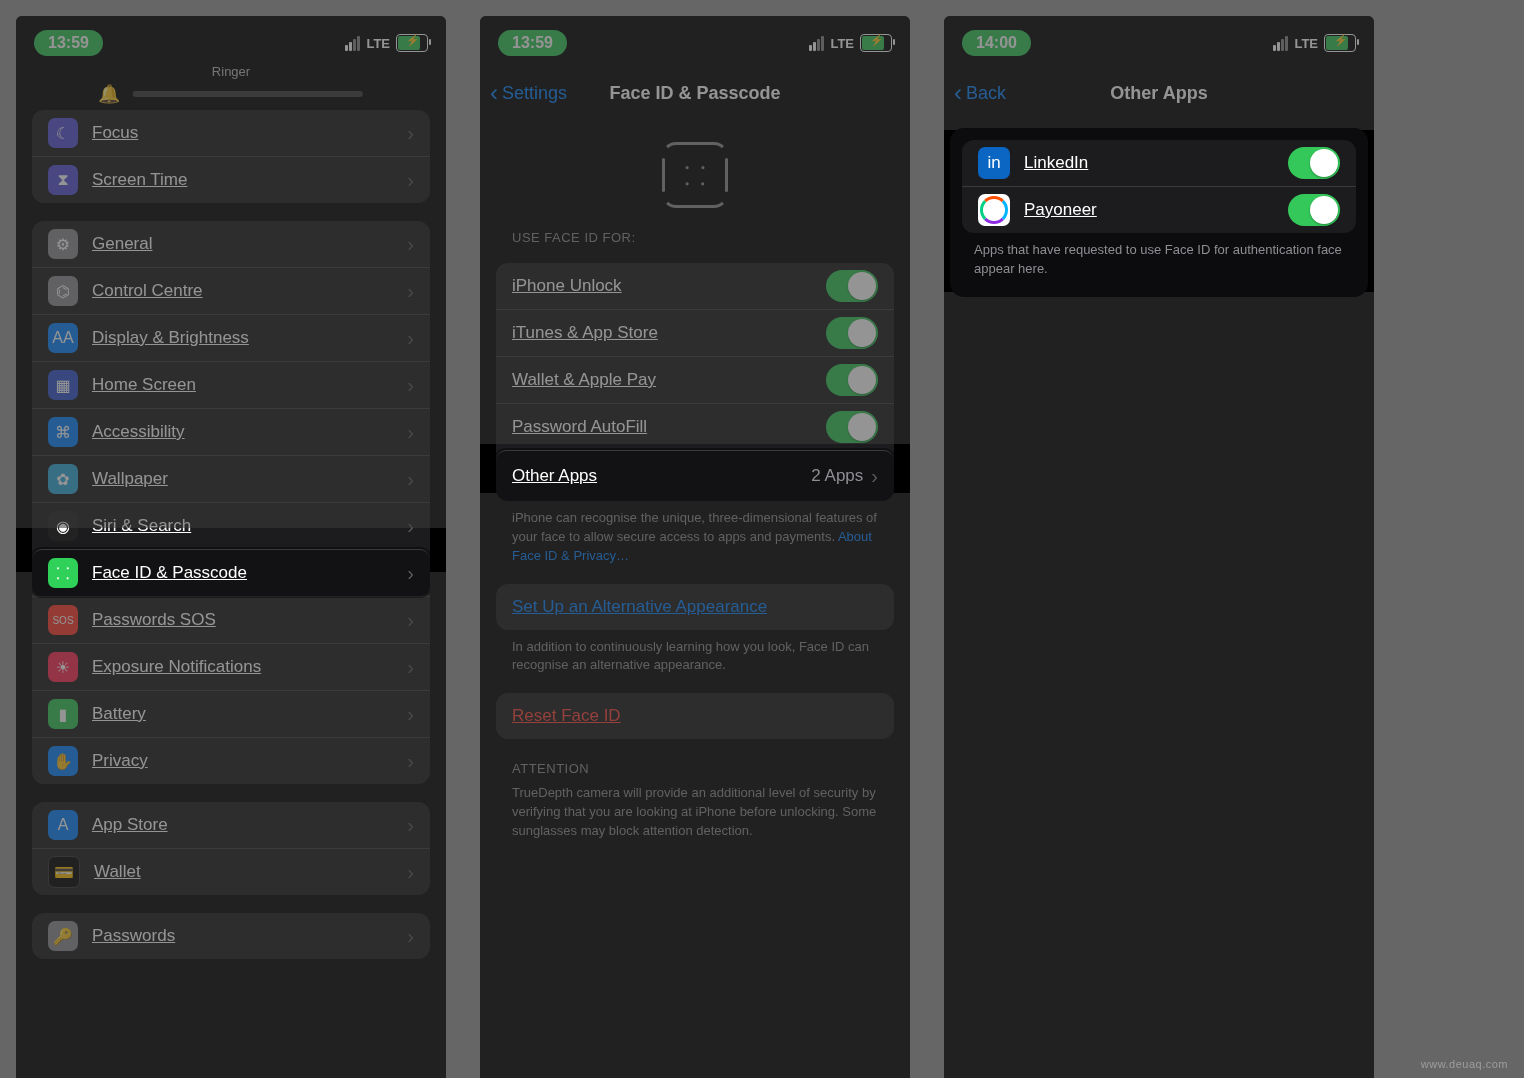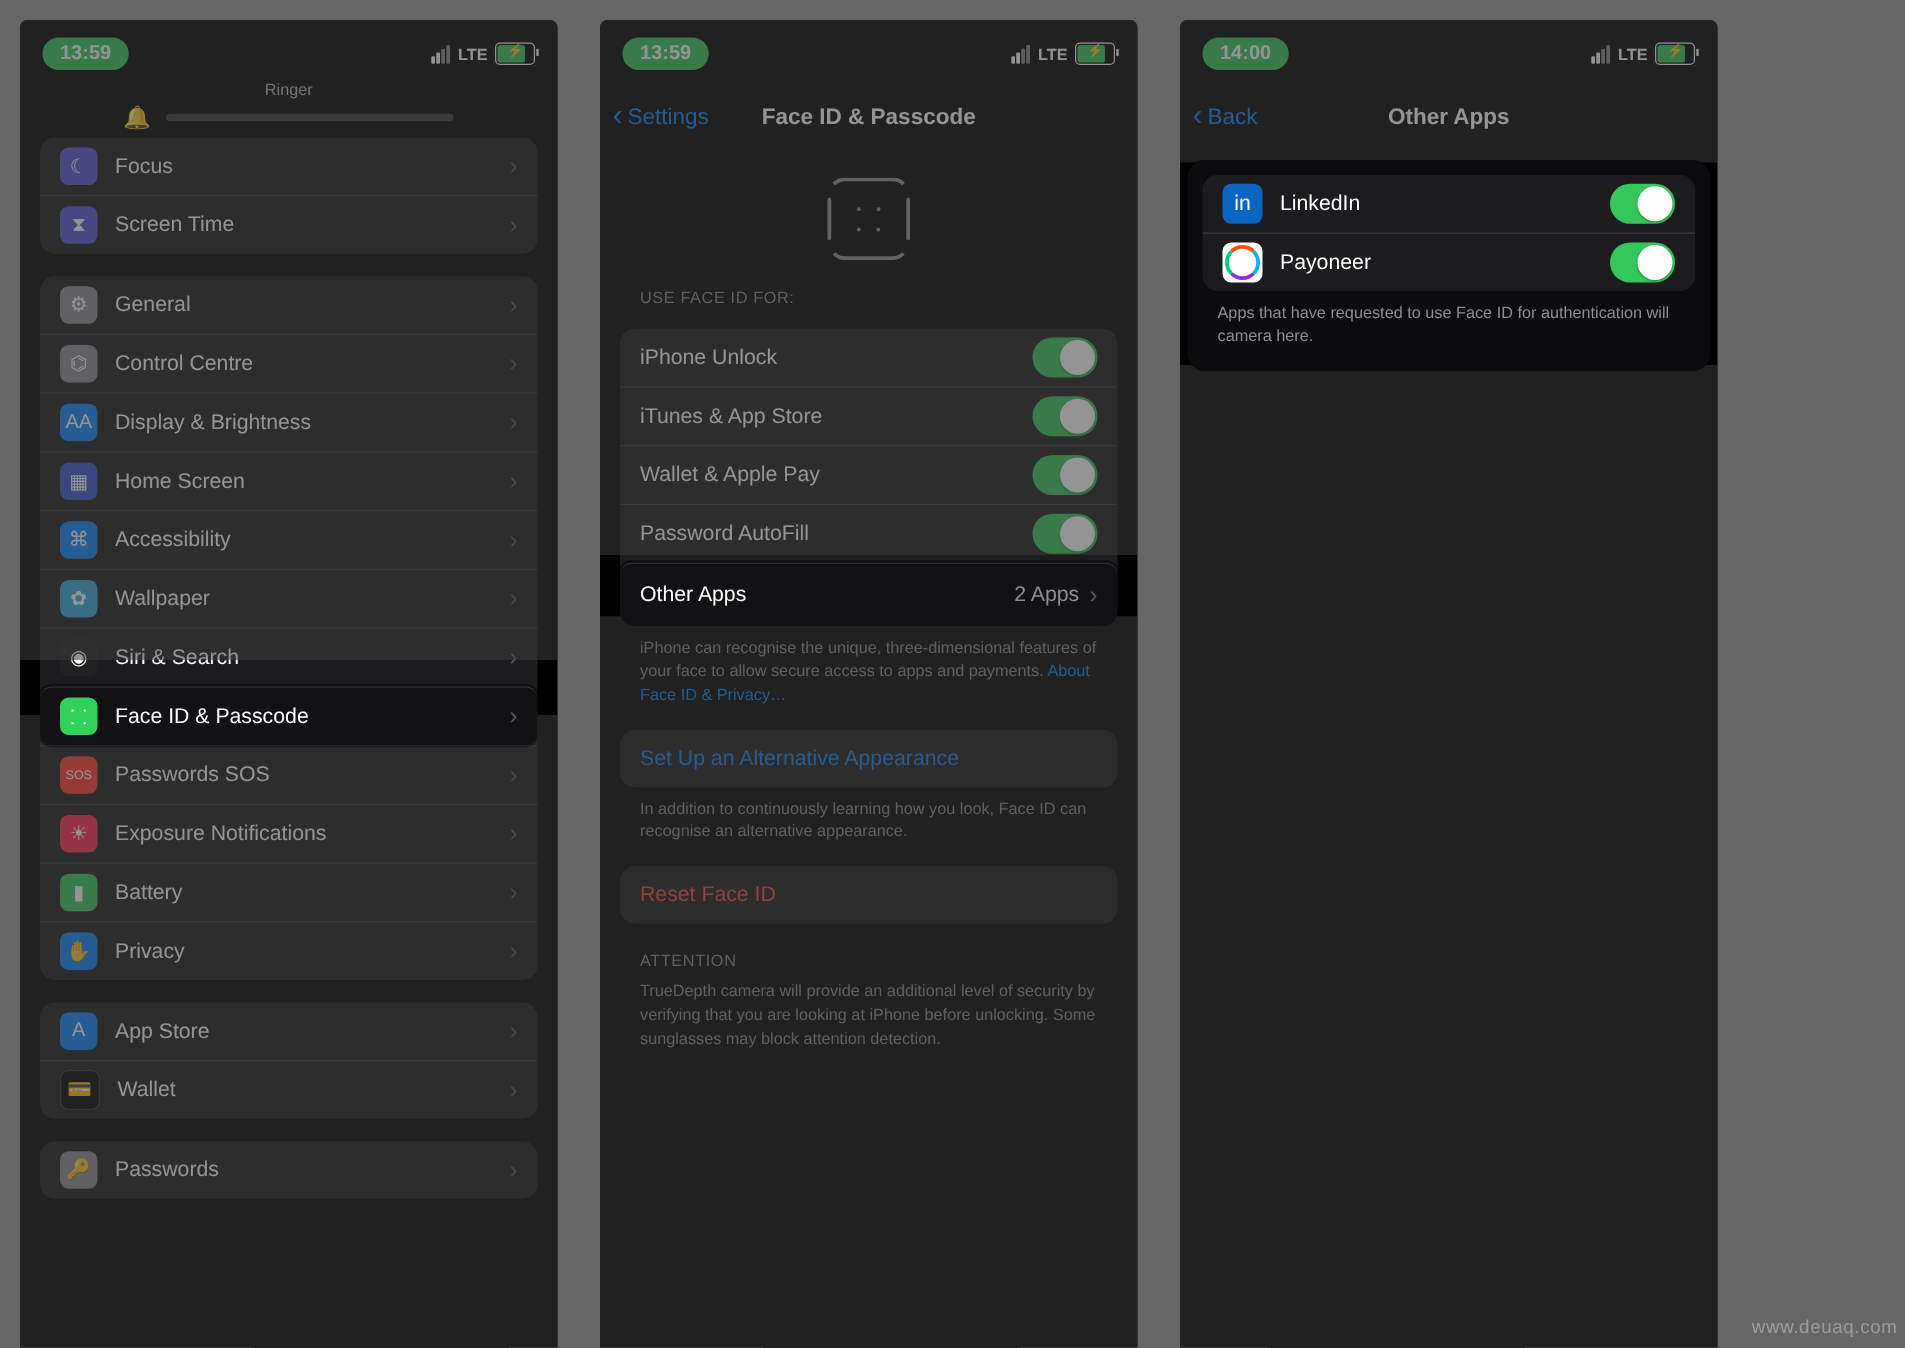--- a/index.html
+++ b/index.html
@@ -6,24 +6,24 @@
     margin: 0;
     background: #666;
     font-family: -apple-system, "SF Pro Text", "Helvetica Neue", Arial, sans-serif;
     width: 1524px;
     height: 1078px;
     position: relative;
     overflow: hidden;
   }
   .watermark {
     position: absolute;
-    right: 6px;
+    right: 16px;
     bottom: 8px;
     color: rgba(255,255,255,0.35);
-    font-size: 15px;
+    font-size: 11px;
     letter-spacing: 0.5px;
   }
   .triptych {
     display: flex;
     gap: 34px;
     padding: 16px;
   }
   .phone {
     width: 430px;
     height: 1078px;
@@ -132,21 +132,21 @@
     position:relative;
   }
   .row + .row { border-top: 0.5px solid #3a3a3c;}
   .row .icon {
     width:30px;height:30px;border-radius:7px;
     margin-right:14px;
     display:flex;align-items:center;justify-content:center;
     flex-shrink:0;
     font-size:16px;color:#fff;
   }
-  .row .label{flex:1;}
+  .row .label{flex:1;text-decoration:underline;}
   .row .chev-r{color:#5a5a5e;font-size:20px;margin-left:8px;}
   .row .detail{color:#8e8e93;font-size:17px;}
   .row.link{color:#0a84ff;}
   .row.destructive{color:#ff453a;}
   .toggle {
     width:52px;height:32px;border-radius:16px;
     background:#34c759;position:relative;flex-shrink:0;
   }
   .toggle::after{
     content:"";position:absolute;right:2px;top:2px;
@@ -453,21 +453,21 @@
         <div class="toggle"></div>
       </div>
       <div class="row">
         <div class="appicon payoneer">
               <div class="payoneer-ring"></div>
             </div>
         <span class="label">Payoneer</span>
         <div class="toggle"></div>
       </div>
     </div>
-    <div class="group-footer">Apps that have requested to use Face ID for authentication will camera here.</div>
+    <div class="group-footer">Apps that have requested to use Face ID for authentication face appear here.</div>
   </div>
 
   <div class="home-ind" style="background:#333;"></div>
 </div>
 
 </div>
 
 <div class="watermark">www.deuaq.com</div>
 
 </body></html>

